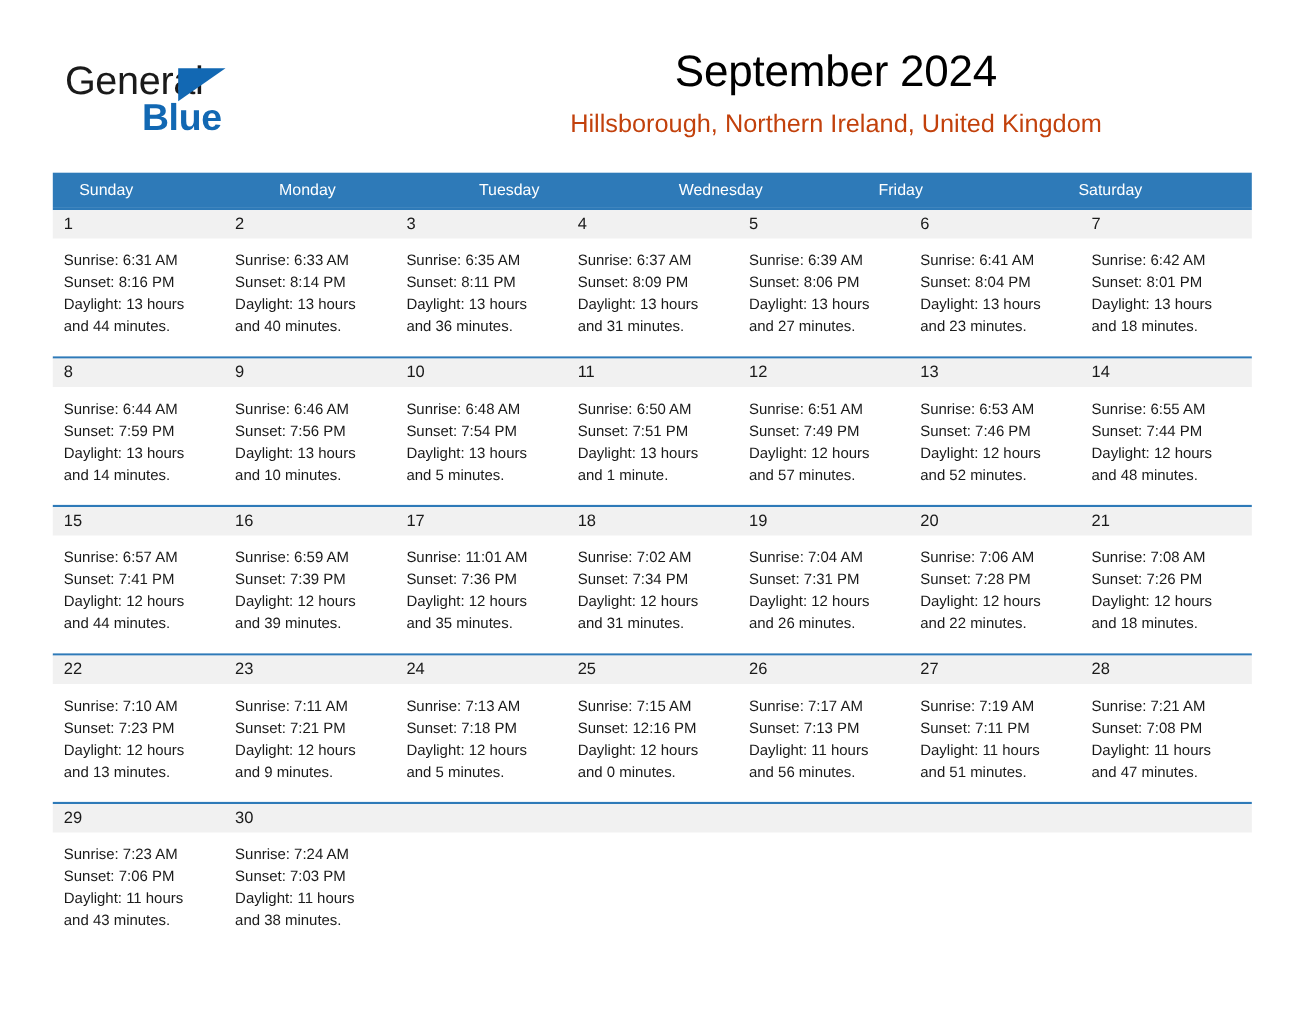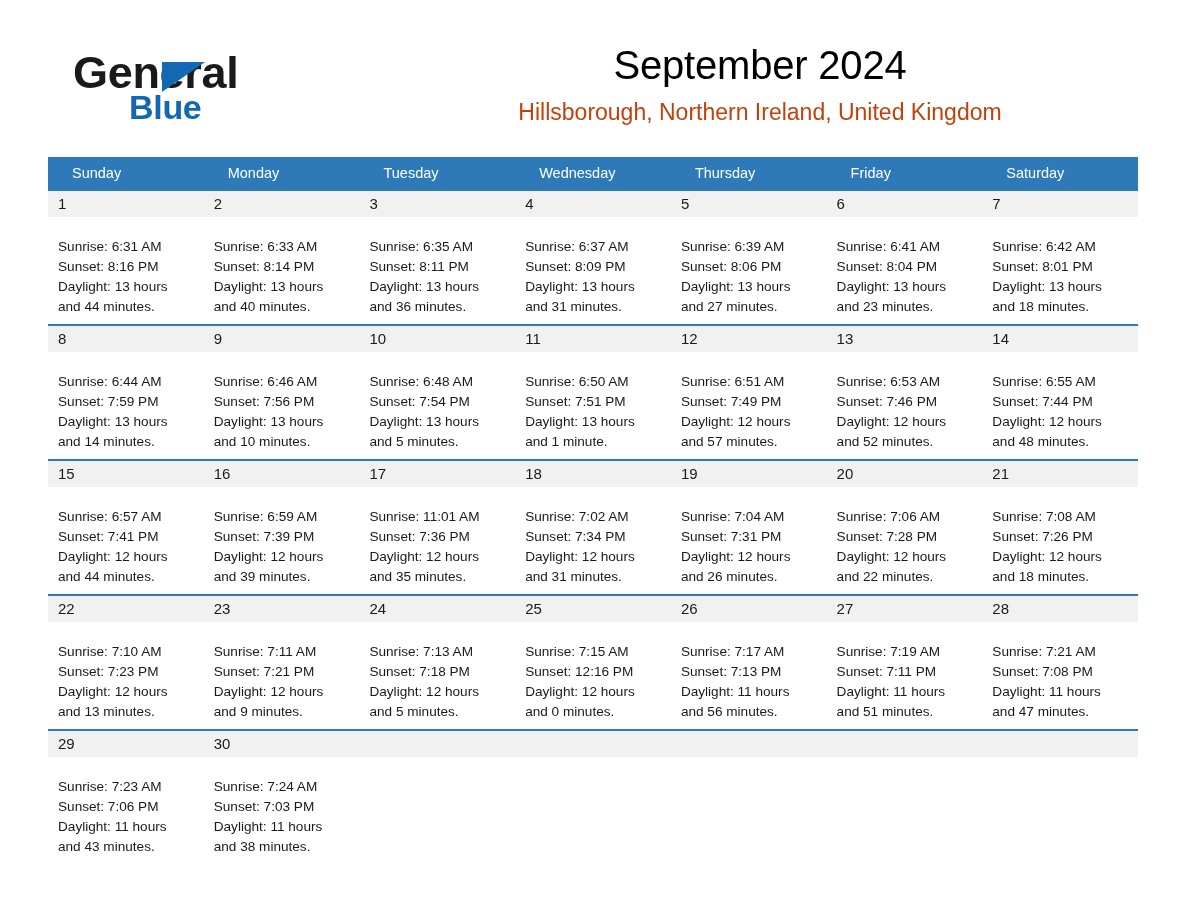--- a/index.html
+++ b/index.html
@@ -35,26 +35,25 @@
     position: absolute;
     left: 11px;
     top: 14px;
     width: 200px;
     height: 76px;
   }
   .logo-general {
     position: absolute;
     left: 0;
     top: 0;
-    font-size: 45px;
+    font-size: 36px;
     line-height: 38px;
     color: #1a1a1a;
     letter-spacing: -0.3px;
-    font-weight: 700;
-    margin-left: 14px;
+    font-weight: 400;
   }
   .logo-tri {
     position: absolute;
     left: 103px;
     top: 8px;
     width: 0;
     height: 0;
     border-left: 43px solid #1268b3;
     border-bottom: 30px solid transparent;
   }
@@ -140,21 +139,21 @@
   .daynum-cell.empty { color: transparent; }
 
   .detail-row {
     display: flex;
     height: 107px;
     background: #ffffff;
   }
   .detail-cell {
     flex: 1 1 0;
     min-width: 0;
-    padding: 20px 10px 0 10px;
+    padding: 10px 10px 0 10px;
     box-sizing: border-box;
   }
   .detail-line {
     font-size: 13.6px;
     line-height: 20px;
     color: #1a1a1a;
     white-space: nowrap;
   }
 </style>
 </head>
@@ -177,21 +176,20 @@
 
   </div>
 
   <div class="calendar">
 
     <div class="weekday-row">
       <div class="weekday-cell">Sunday</div>
       <div class="weekday-cell">Monday</div>
       <div class="weekday-cell">Tuesday</div>
       <div class="weekday-cell">Wednesday</div>
-      <div class="weekday-cell">Thursday</div>
       <div class="weekday-cell">Friday</div>
       <div class="weekday-cell">Saturday</div>
     </div>
 
     <div id="weeks-container">
         <div class="week">
           <div class="week-sep"></div>
           <div class="daynum-row">
             <div class="daynum-cell">1</div>
             <div class="daynum-cell">2</div>

